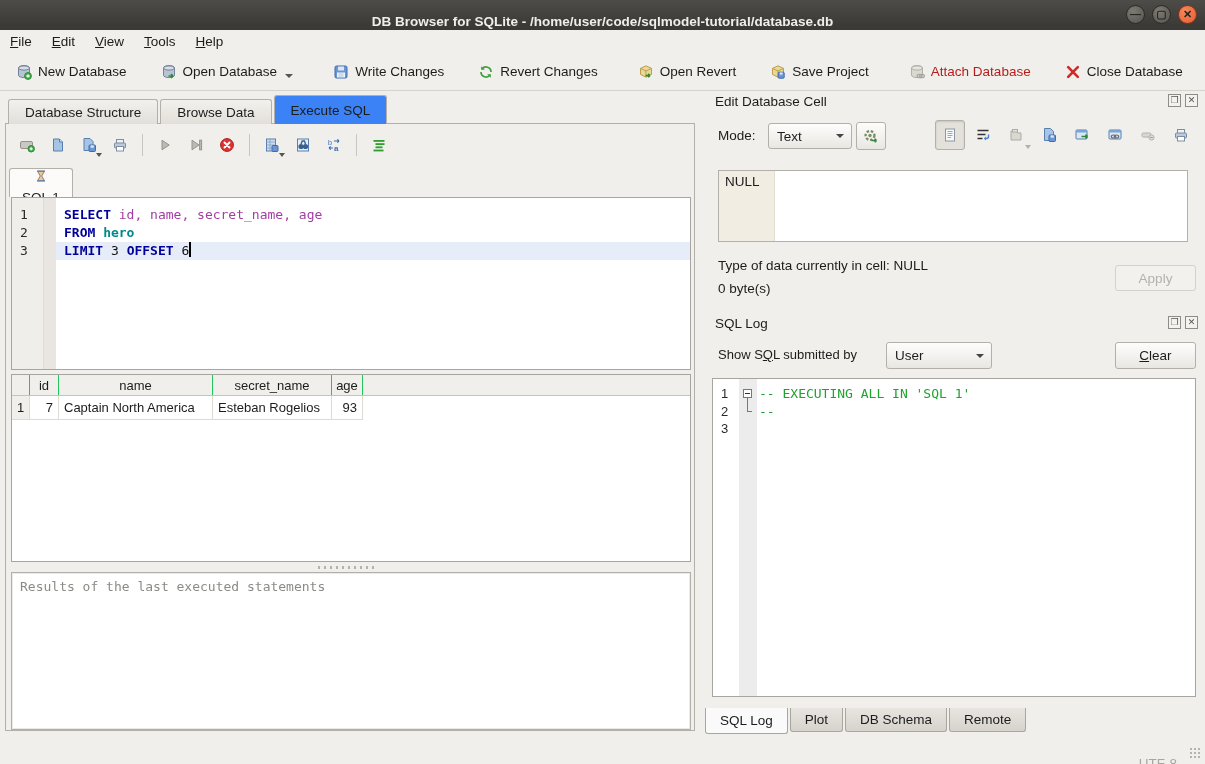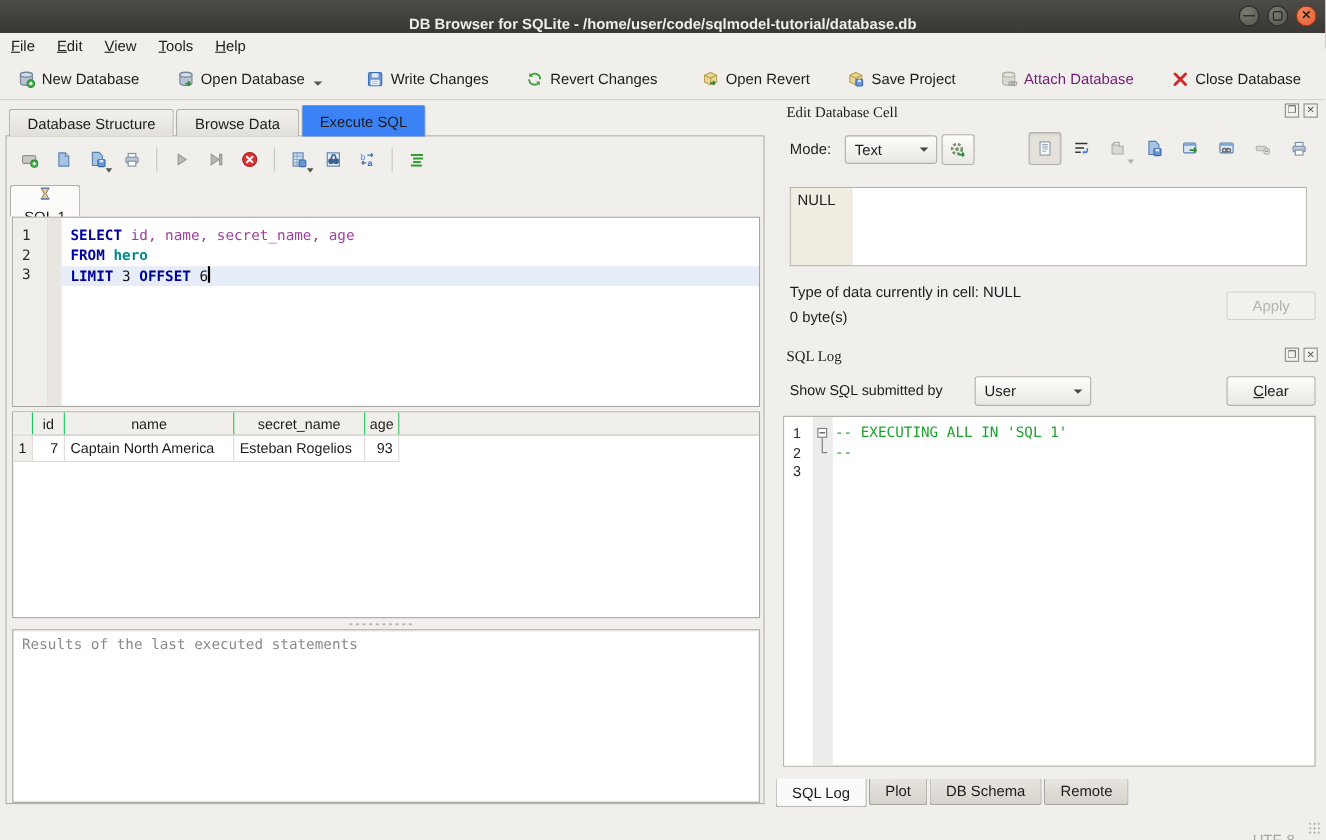--- a/index.html
+++ b/index.html
@@ -23,21 +23,21 @@
   .menu-item { padding:2px 10px; font-size:13.5px; }
   .menu-item u { text-decoration:underline; }
 
   
   .toolbar { position:absolute; left:0; top:53px; width:1205px; height:38px;
     display:flex; align-items:center; border-bottom:1px solid #d6d3cd; background:#f0efeb; }
   .tb-handle { width:7px; height:26px; margin:0 3px;
     background:radial-gradient(circle, #b6b3ac 28%, transparent 30%) 0 0/4px 4px repeat-y; }
   .tb-btn { display:flex; align-items:center; gap:6px; padding:5px 10px; font-size:13.5px;
     color:#1c1c1c; white-space:nowrap; margin-right:14px; }
-  .tb-btn.disabled { color:#701a75; }
+  .tb-btn.disabled { color:#b91c1c; }
   .tb-btn .caret { width:0; height:0; border-left:4px solid transparent; border-right:4px solid transparent;
     border-top:4px solid #555; margin-left:2px; align-self:flex-end; margin-bottom:2px; }
   .icon16 { width:16px; height:16px; display:inline-block; flex:0 0 16px; }
 
   
   .left-panel  { position:absolute; left:0; top:92px; width:700px; height:642px; }
   .right-panel { position:absolute; left:703px; top:92px; width:502px; height:642px; }
 
   
   .main-tabs { position:absolute; left:8px; top:3px; display:flex; align-items:flex-end; height:29px; z-index:3; }
@@ -95,21 +95,21 @@
   
   .h-splitter { position:absolute; left:310px; top:441px; width:60px; height:5px;
     background:radial-gradient(circle,#b6b3ac 30%,transparent 32%) 0 0/6px 5px repeat-x; }
 
   
   .res-msg { position:absolute; left:5px; top:448px; width:680px; height:158px;
     background:#fff; border:1px solid #b3b0a9; box-shadow:inset 0 0 0 1px #eceae6;
     font-family:"DejaVu Sans Mono", monospace; font-size:13px; color:#8b8b86; padding:6px 8px; }
 
   
-  .dock-header { position:absolute; left:12px; font-size:13.5px; color:#1c1c1c;font-family:Liberation Serif, serif; }
+  .dock-header { position:absolute; left:12px; font-size:13.5px; color:#1c1c1c; }
   .dock-btns { position:absolute; right:7px; display:flex; gap:4px; }
   .dock-btn { width:13px; height:13px; border:1px solid #8f8c86; background:#f4f2ee; color:#555;
     font-size:9px; line-height:11px; text-align:center; }
 
   .mode-label { position:absolute; left:15px; top:36px; font-size:13.5px; }
   .select { border:1px solid #b3b0a9; border-radius:3px; background:linear-gradient(#fdfdfc,#e9e7e2);
     display:flex; align-items:center; padding-left:8px; font-size:13.5px; position:absolute; }
   .select .sel-caret { position:absolute; right:7px; top:50%; margin-top:-2px; width:0; height:0;
     border-left:4px solid transparent; border-right:4px solid transparent; border-top:4.5px solid #444; }
   .pushbtn { border:1px solid #b3b0a9; border-radius:3px; background:linear-gradient(#fdfdfc,#e9e7e2);

